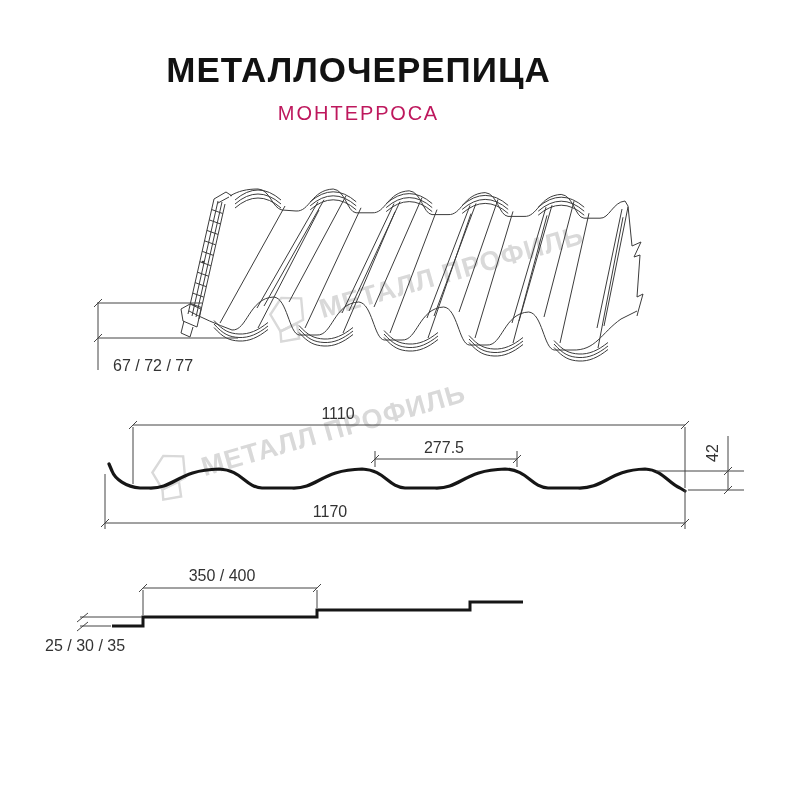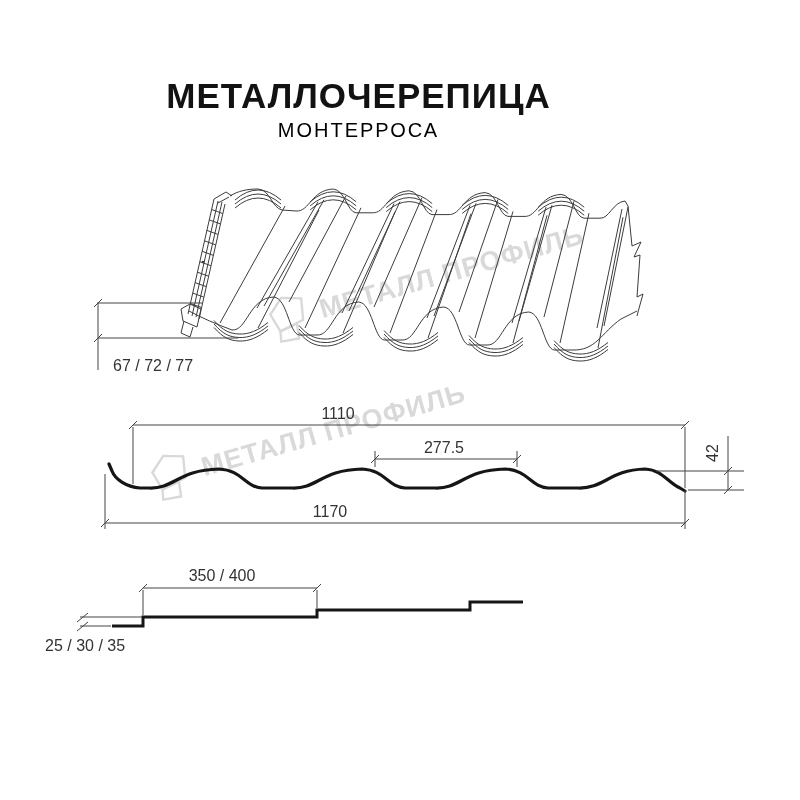--- a/index.html
+++ b/index.html
@@ -1,20 +1,20 @@
 <!DOCTYPE html>
 <html><head>
 <meta charset="utf-8">
 <style>
   html,body{margin:0;padding:0;background:#fff;}
   .page{position:relative;width:800px;height:800px;background:#ffffff;overflow:hidden;
         font-family:"Liberation Sans",sans-serif;}
-  .hdr{position:absolute;left:0;top:76px;width:717px;text-align:center;z-index:3;}
+  .hdr{position:absolute;left:0;top:50px;width:717px;text-align:center;z-index:3;}
   .hdr h1{margin:0;font-size:35px;font-weight:800;letter-spacing:1px;color:#121212;}
-  .hdr .sub{margin-top:3px;font-size:20px;font-weight:500;letter-spacing:2px;color:#000000;}
+  .hdr .sub{margin-top:12px;font-size:20px;font-weight:500;letter-spacing:2px;color:#be185d;}
   .wm{position:absolute;display:flex;align-items:center;gap:12px;z-index:1;
       transform:rotate(-16deg);transform-origin:left center;white-space:nowrap;}
   .wm .wm-text{font-size:27px;font-weight:bold;letter-spacing:1px;color:#d9d9d9;}
   .wm svg{flex:0 0 auto;}
   #wm1{left:270px;top:300px;}
   #wm2{left:152px;top:458px;}
   #drawing{position:absolute;left:0;top:0;z-index:2;}
   text{font-family:"Liberation Sans",sans-serif;}
 </style>
 </head>

